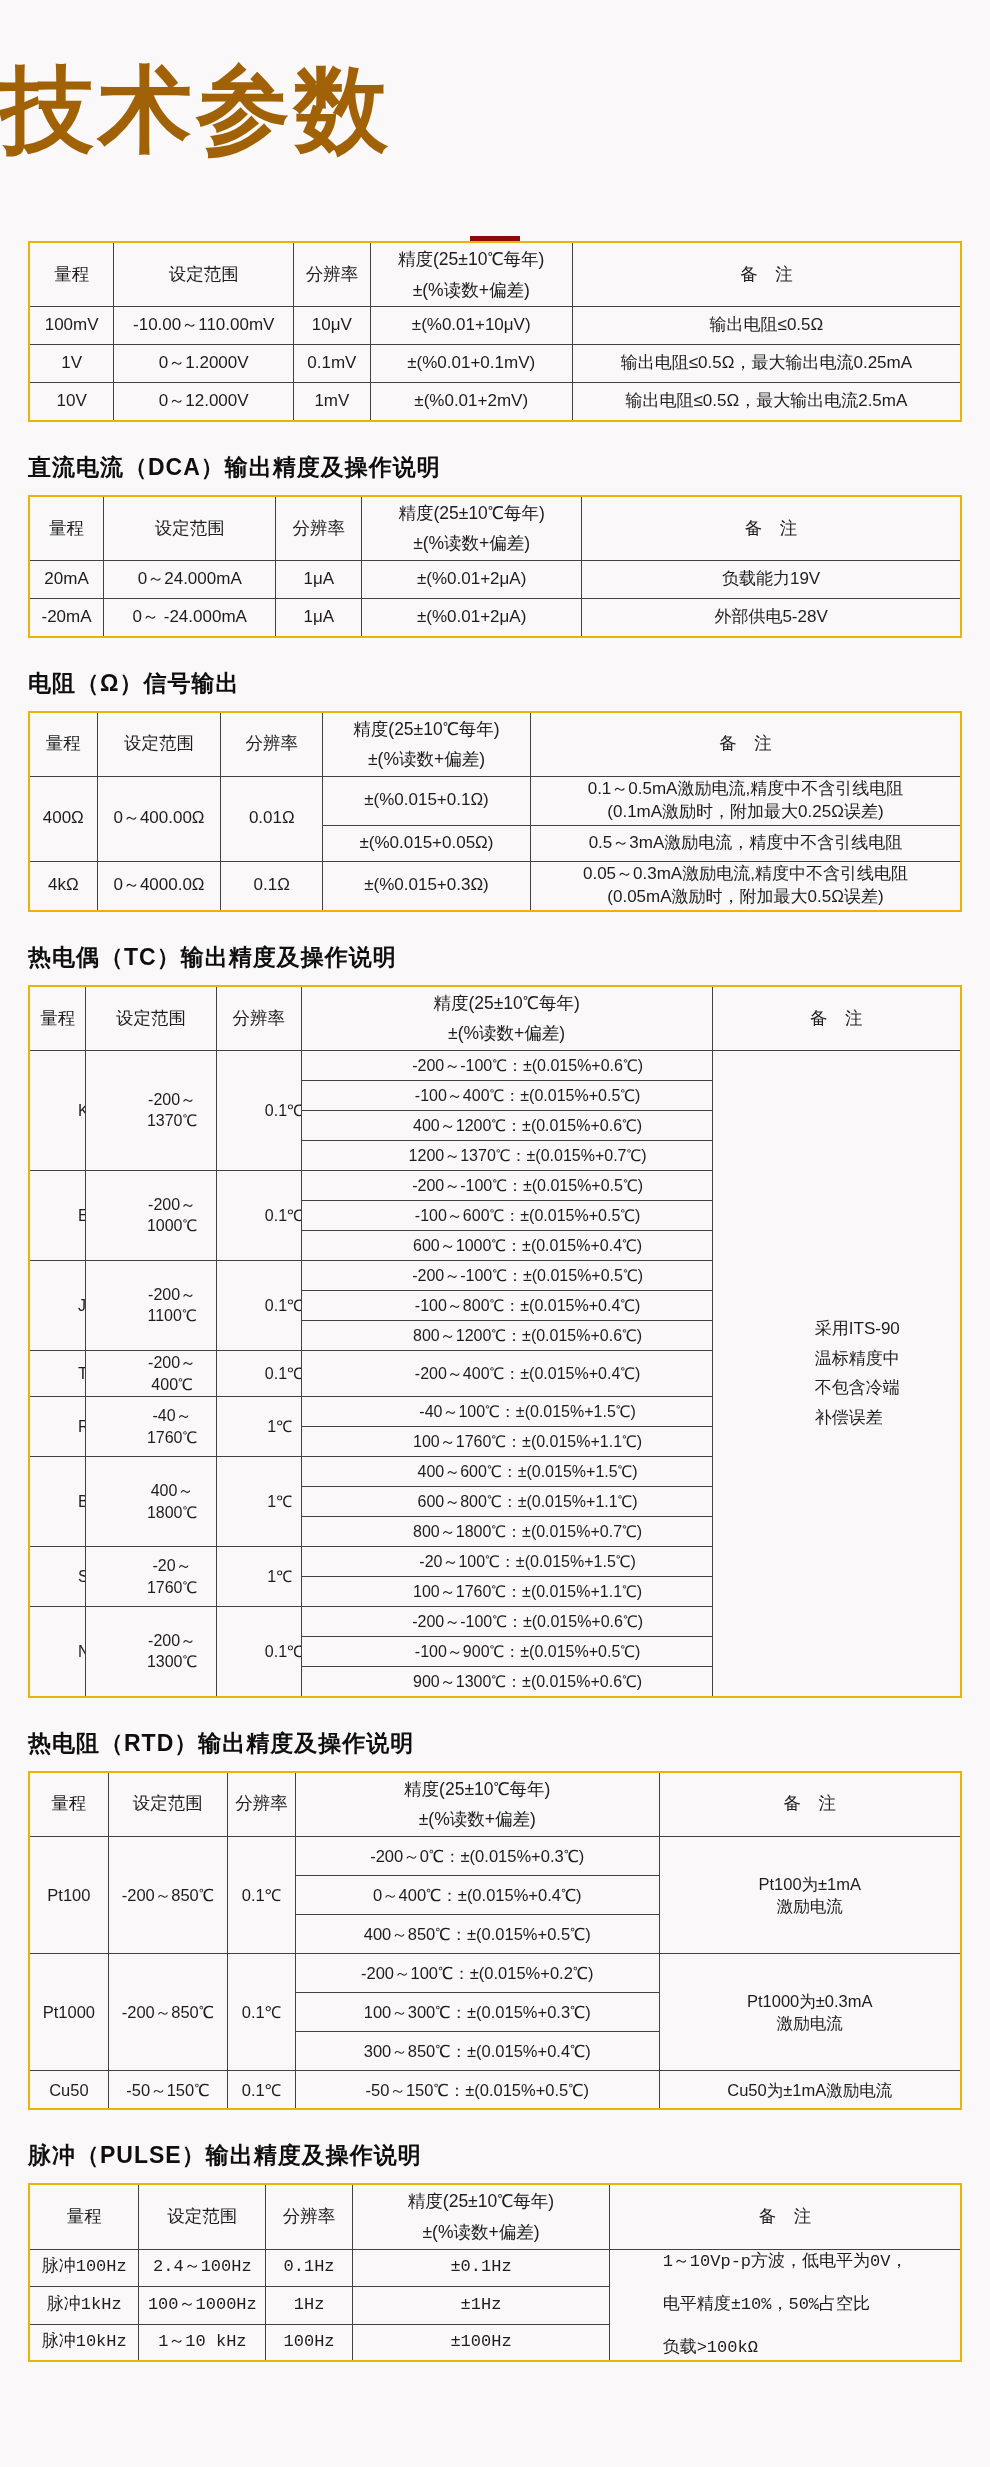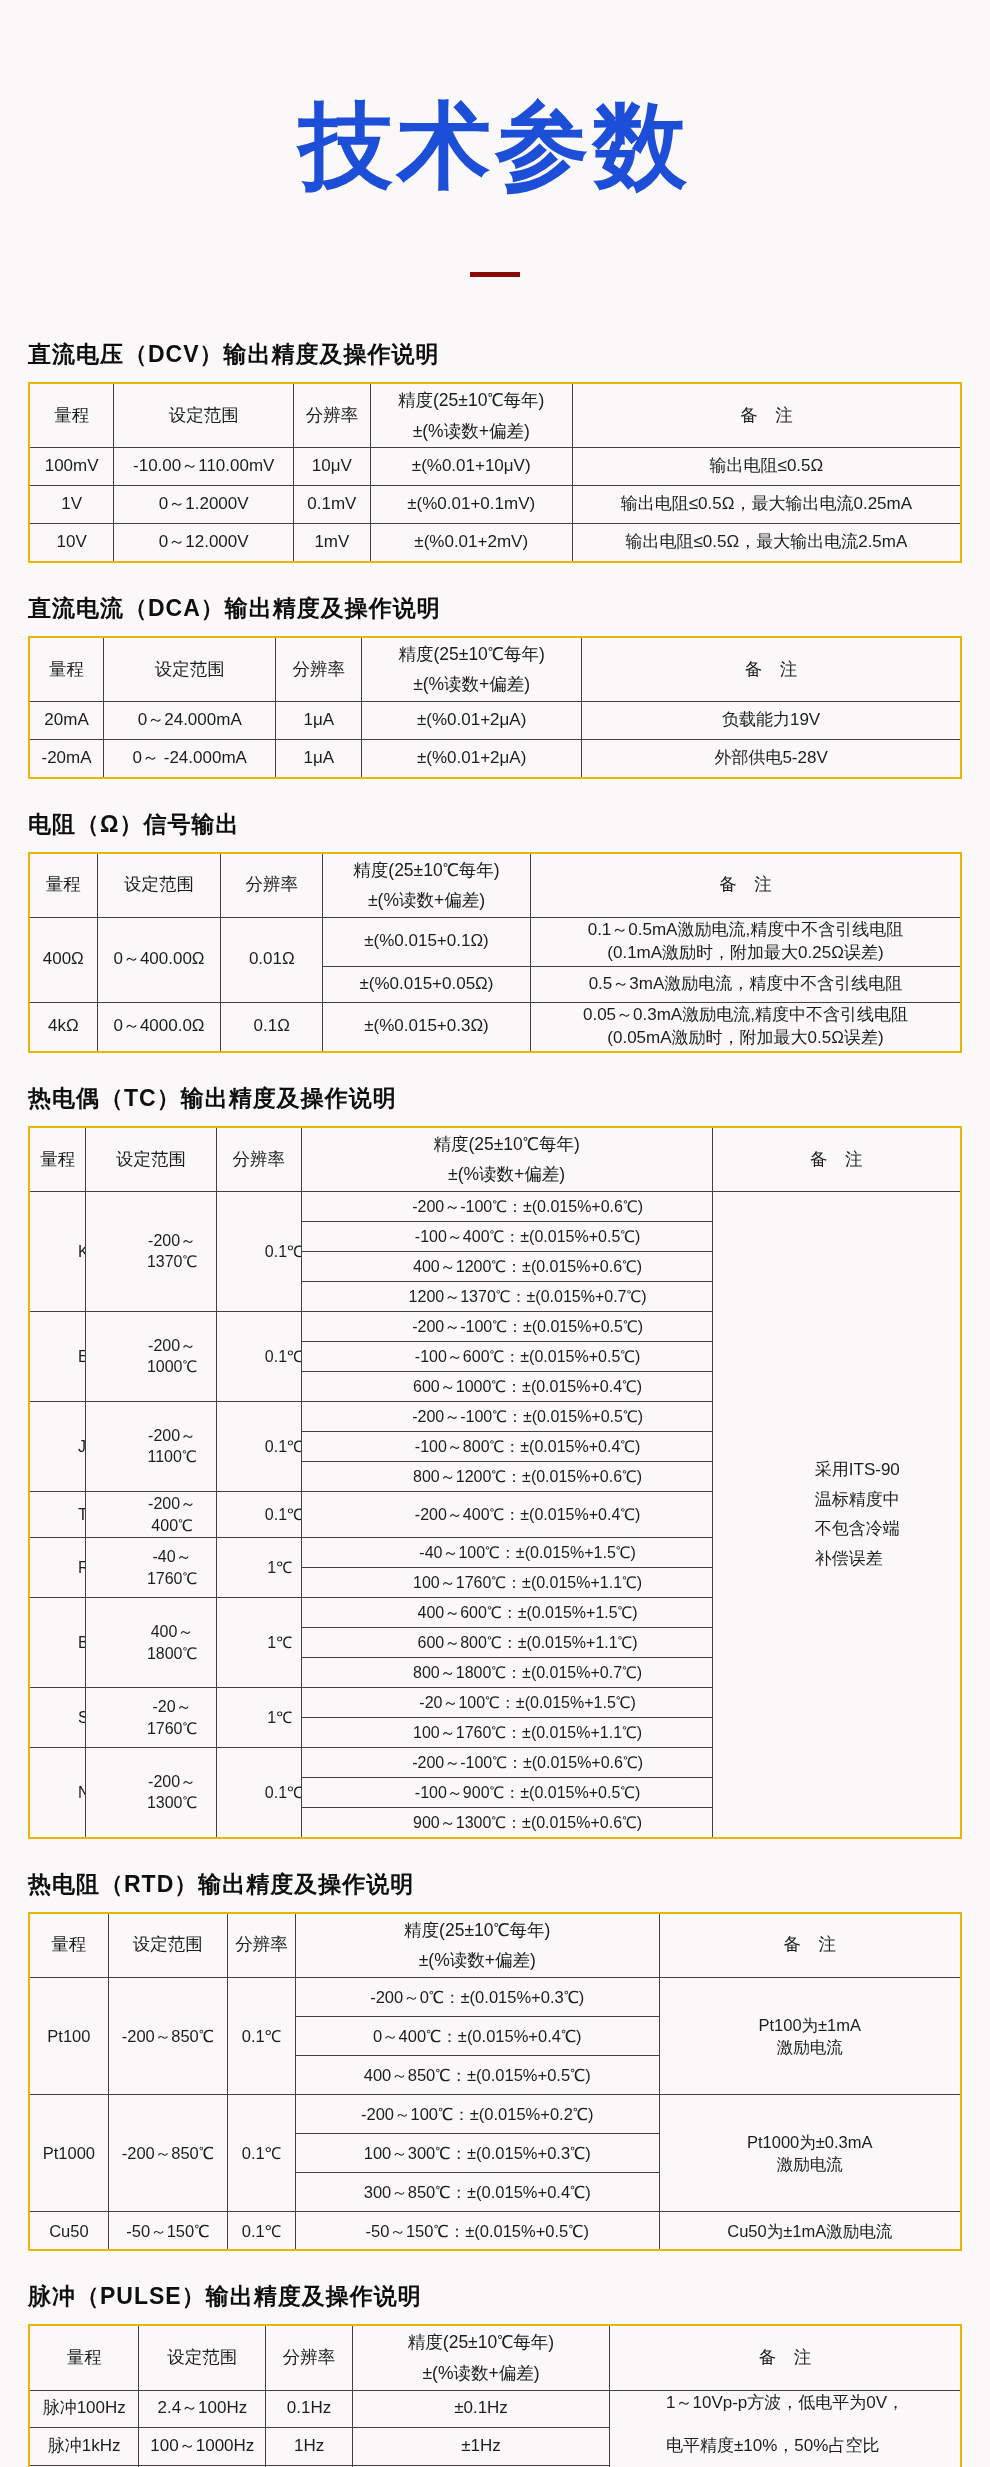--- a/index.html
+++ b/index.html
@@ -4,22 +4,22 @@
 <style>
   * { box-sizing: border-box; }
   html, body { margin: 0; padding: 0; }
   body {
     width: 990px; height: 2467px; overflow: hidden;
     background: #faf8f8;
     font-family: "Liberation Sans", sans-serif;
     color: #1d1d1d;
   }
   .title {
-    margin: 92px 0 0; text-align: center;
-    font-size: 94px; font-weight: 800; color: #1d4ed8;
+    margin: 56px 0 0; text-align: left;
+    font-size: 94px; font-weight: 800; color: #a16207;
     letter-spacing: 4px; line-height: 1.15;
   }
   .dash { width: 50px; height: 5px; background: #8b0b0b; margin: 72px auto 0; }
   section { margin: 0 28px; }
   .sec-h {
     font-size: 23px; font-weight: bold; color: #0f0f0f;
     margin: 30px 0 12px; letter-spacing: 1px;
   }
   .sec-h.first { margin-top: 62px; }
   table.spec {
@@ -36,36 +36,35 @@
   .acc-h div { line-height: 1.75; }
   .tl { text-align: left; padding-left: 10px; }
   .note-s { font-size: 14.5px; line-height: 1.5; text-align: left; padding: 2px 8px; }
   
   .dcv  tr.bd td { height: 38px; }
   .dca  tr.bd td { height: 38px; }
   .ohm  tr.r-tall td { height: 49px; }
   .ohm  tr.r-mid  td { height: 36px; }
   .tc   tr.bd td { height: 30px; font-size: 16px; padding-left: 48px; }
   .rtd  tr.bd td { height: 39px; font-size: 16.5px; }
-  .pulse tr.bd td { height: 35px; }
+  .pulse tr.bd td { height: 35px; font-family: Liberation Mono, monospace; }
   
   .tc-note { vertical-align: top; padding-top: 12px; }
   .tc-note-inner { width: fit-content; margin: 16px auto; text-align: left; font-size: 17px; line-height: 1.75; }
   .rtd-note { line-height: 2.25; }
   .pulse-note-inner { display: flex; flex-direction: column; gap: 20px; width: fit-content; margin: 0 auto; text-align: left; }
 </style>
 </head>
 <body>
 
 <main>
   <h1 class="title">技术参数</h1>
   <div class="dash"></div>
 
   <section>
-    <h2 class="sec-h first">直流电压（DCV）输出精度及操作说明</h2>
     <table class="spec dcv">
       <colgroup>
           <col style="width:9.1%">
           <col style="width:19.3%">
           <col style="width:8.2%">
           <col style="width:21.7%">
           <col>
         </colgroup>
       <tbody>
       <tr class="hd">

